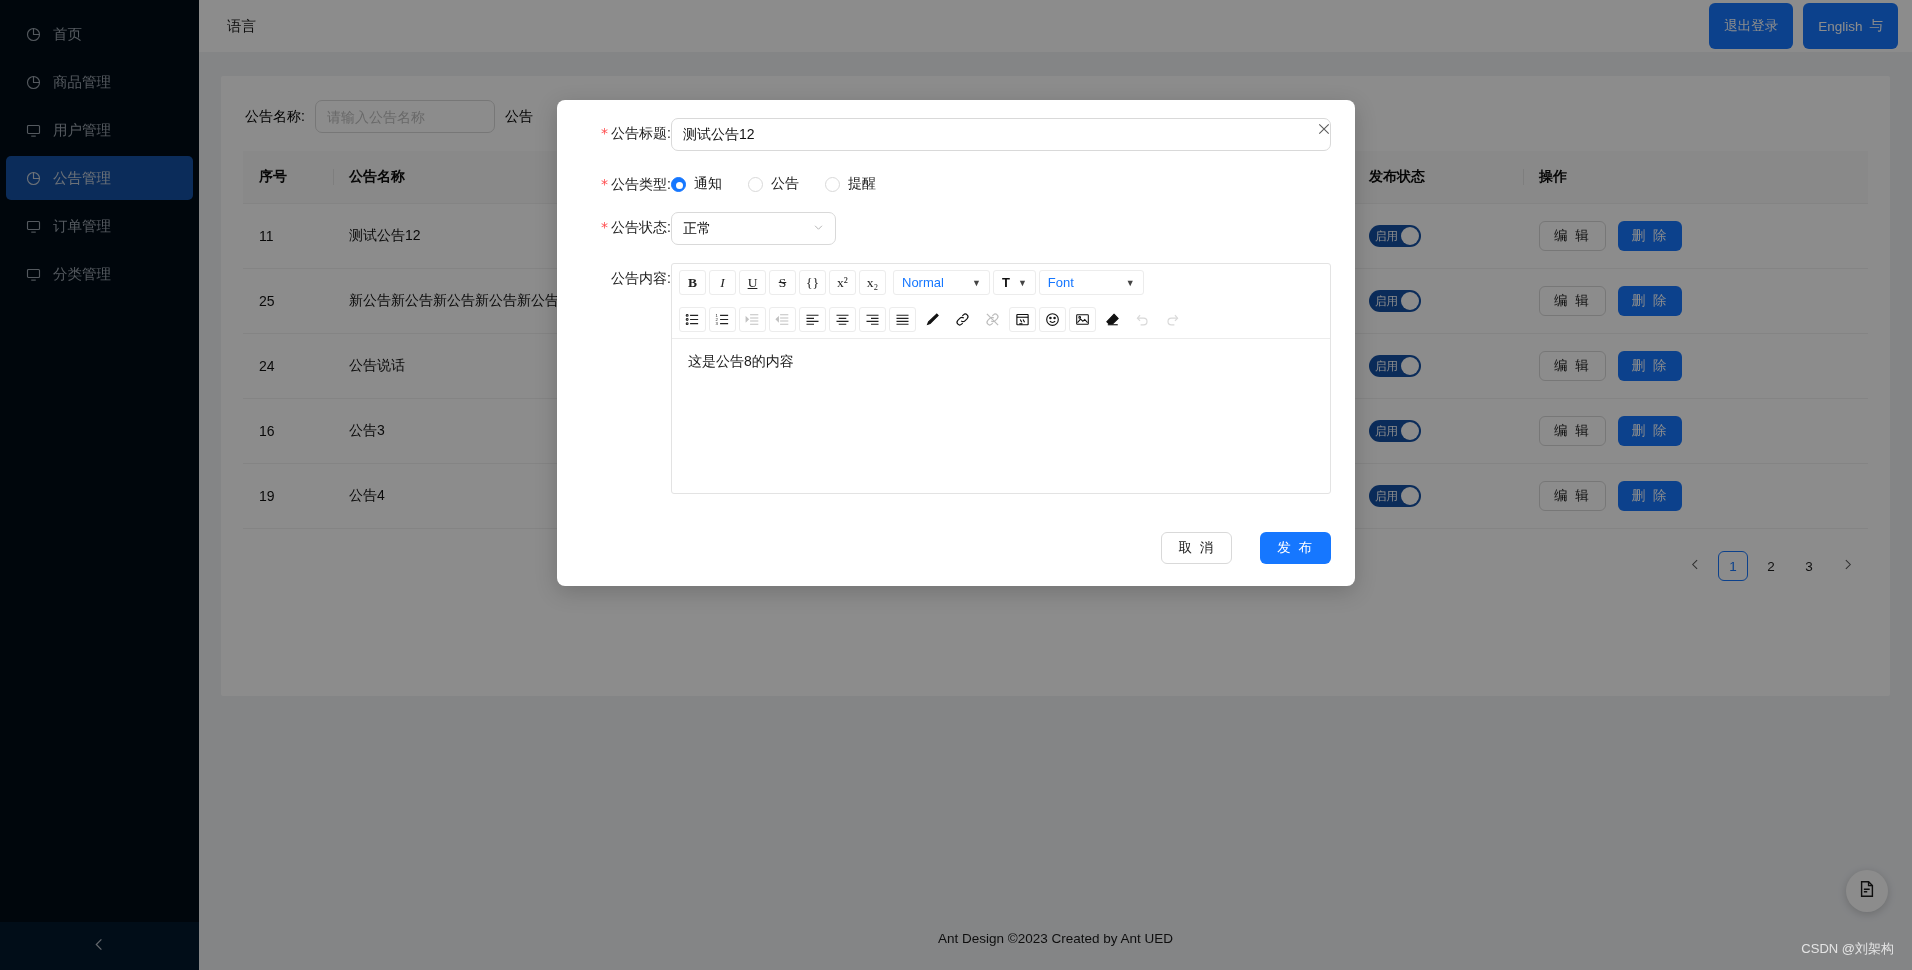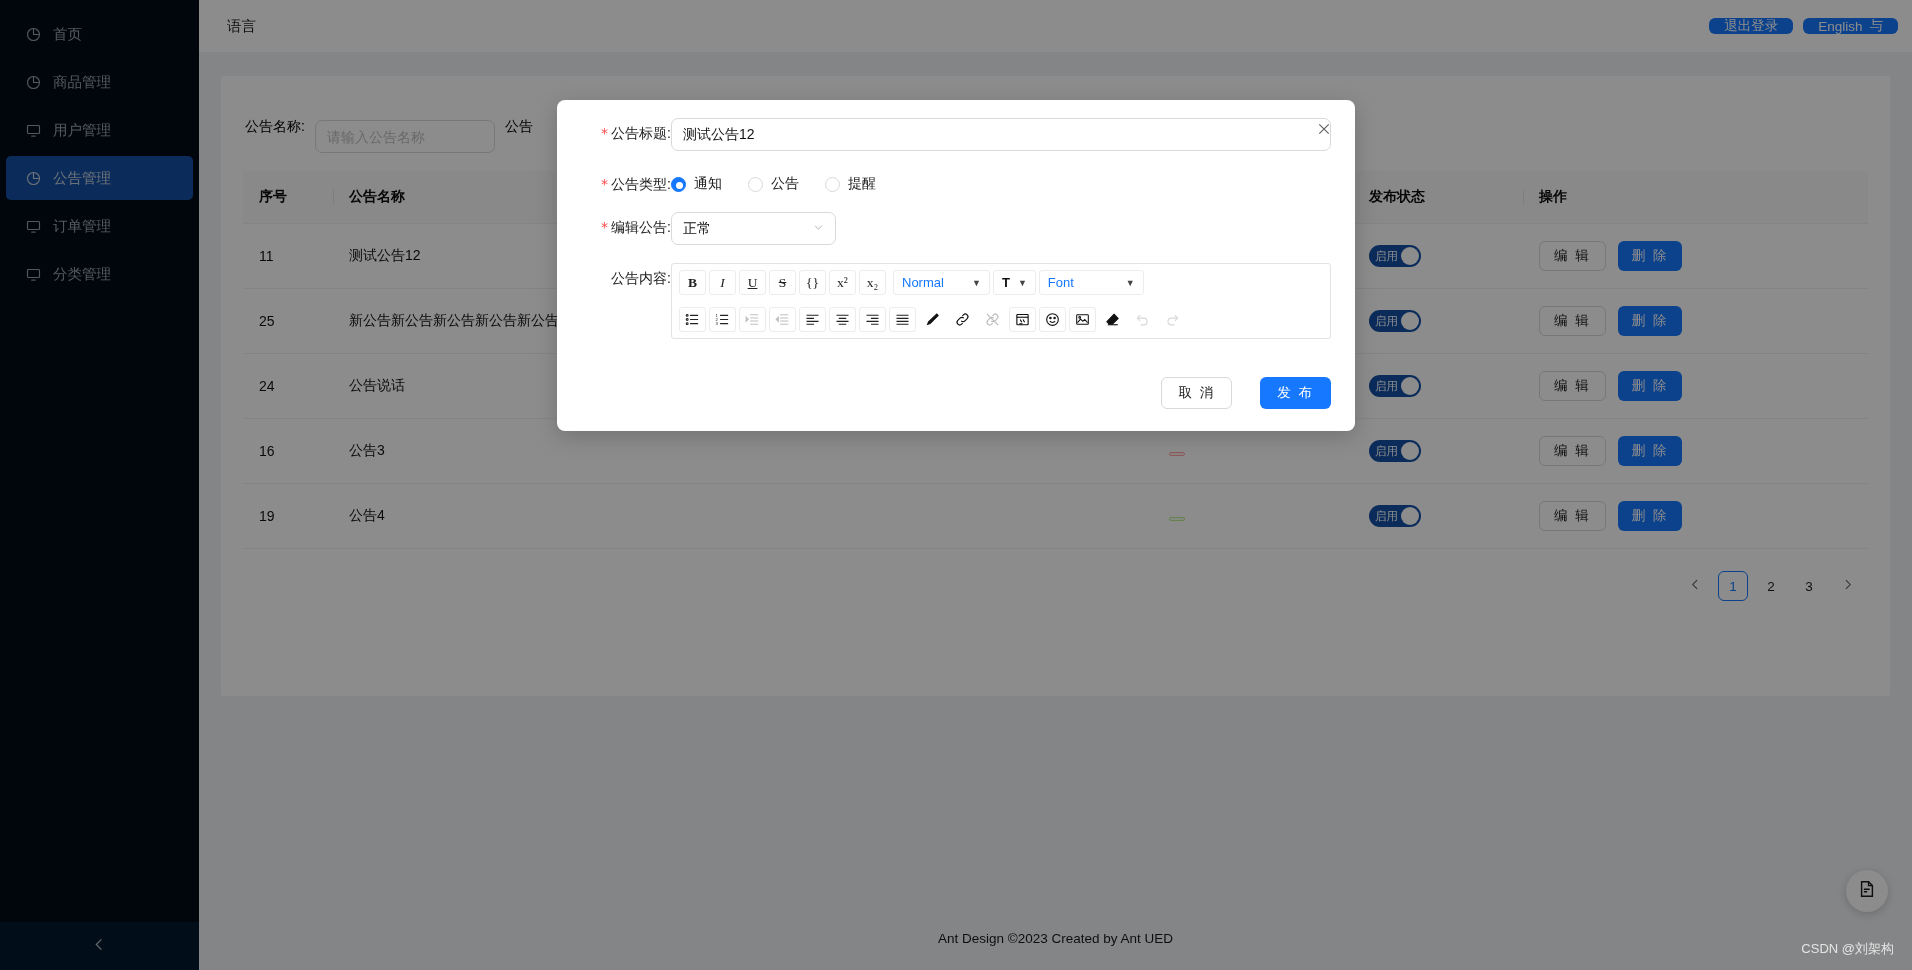--- a/index.html
+++ b/index.html
@@ -56,41 +56,41 @@
     height: 52px; background: #fff;
     display: flex; align-items: center;
     padding: 0 14px 0 28px;
     flex: 0 0 52px;
   }
   #topbar .lang-label { font-size: 14.5px; color: #1b1b1b; }
   #topbar .spacer { flex: 1; }
   .top-btn {
     background: #1677ff; color: #fff;
     border: none; border-radius: 6px;
-    height: 16px; padding: 0 15px;
+    height: 46px; padding: 0 15px;
     font-size: 13.5px; cursor: pointer;
     margin-left: 10px;
     font-family: inherit;
     display: inline-flex; align-items: center; gap: 7px;
   }
 
   #content-scroll {
     flex: 1; background: #f0f2f5; padding: 24px 22px 0 22px;
     overflow: hidden;
   }
   #panel { background: #fff; border-radius: 2px; padding: 20px 22px 22px 22px; min-height: 620px; }
 
   
   .searchbar { display: flex; align-items: center; gap: 10px; padding: 4px 0 18px 2px; }
   .sb-label { font-size: 14px; color: #000000; white-space: nowrap; }
   .sb-input {
     width: 180px; height: 33px;
     border: 1px solid #d9d9d9; border-radius: 7px;
     padding: 0 11px; font-size: 14px; color: #111;
-    font-family: inherit; outline: none; background: #fff; margin-top: 20px;
+    font-family: inherit; outline: none; background: #fff;
   }
   .sb-input::placeholder { color: #bfbfbf; }
 
   
   table.tbl { width: 100%; border-collapse: collapse; table-layout: fixed; }
   table.tbl th {
     text-align: left; font-size: 14px; font-weight: bold; color: #0d0d0d;
     background: #fafafa; padding: 17px 16px; border-bottom: 1px solid #f0f0f0;
     position: relative;
   }
@@ -505,21 +505,21 @@
           </label>
           <label class="radio">
             <span class="dot"></span>
             <span>提醒</span>
           </label>
         </div>
       </div>
     </div>
 
     <div class="frow">
-      <div class="flabel req">编辑公告:</div>
+      <div class="flabel req">公告状态:</div>
       <div class="fcontrol">
         <div class="select">
           <span class="sv">正常</span>
           <span class="chev">
             <svg viewBox="0 0 16 16" width="11" height="11" fill="none" stroke="currentColor" stroke-width="1.4">
                 <path d="M3 5.5 8 10.5 13 5.5"></path>
               </svg>
           </span>
         </div>
       </div>
@@ -658,20 +658,21 @@
                 </svg>
             </span>
             <span class="tb-btn icon plain dim">
               <svg viewBox="0 0 16 16" fill="none" stroke="#777" stroke-width="1.25">
                   <path d="M13 6.6H6.8a3.6 3.6 0 0 0 0 7.2H10"></path>
                   <path d="M10.6 3.4 13.4 6.6 10.6 9.4"></path>
                 </svg>
             </span>
           </div>
 
+          <div class="edit-area">这是公告8的内容</div>
         </div>
       </div>
     </div>
 
     <div class="modal-foot">
       <button class="btn-cancel">取 消</button>
       <button class="btn-ok">发 布</button>
     </div>
   </div>
 

